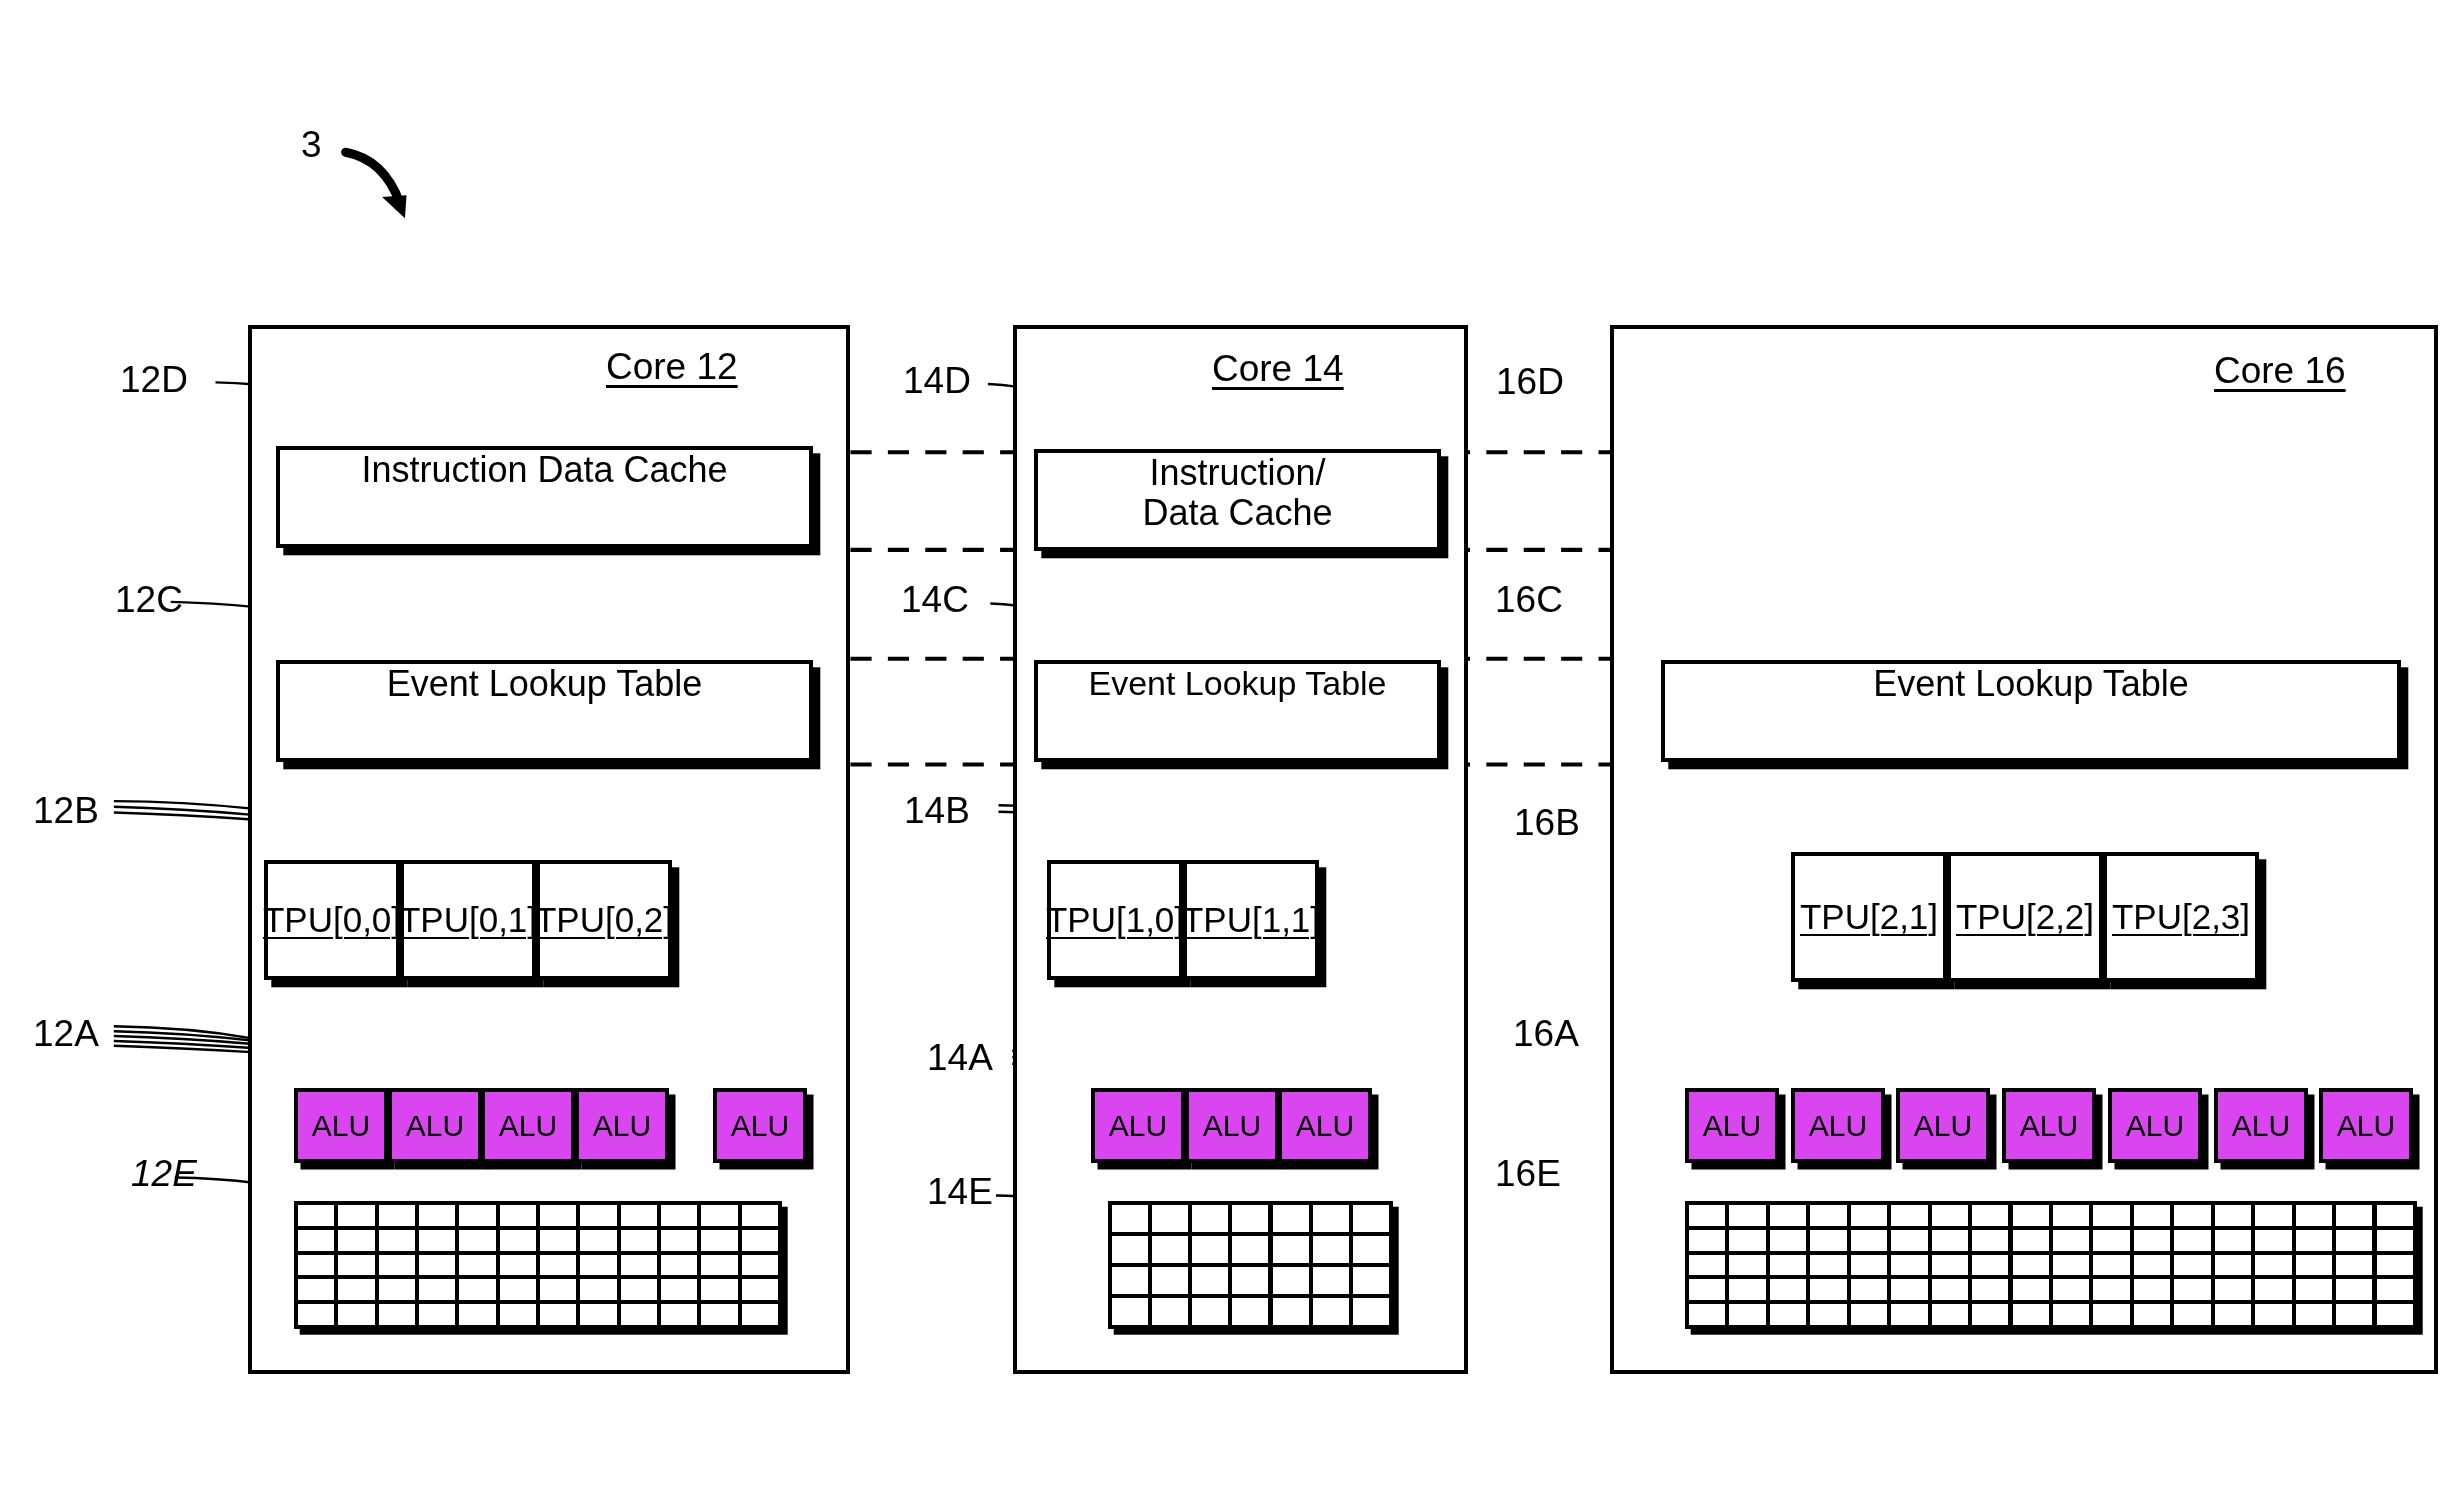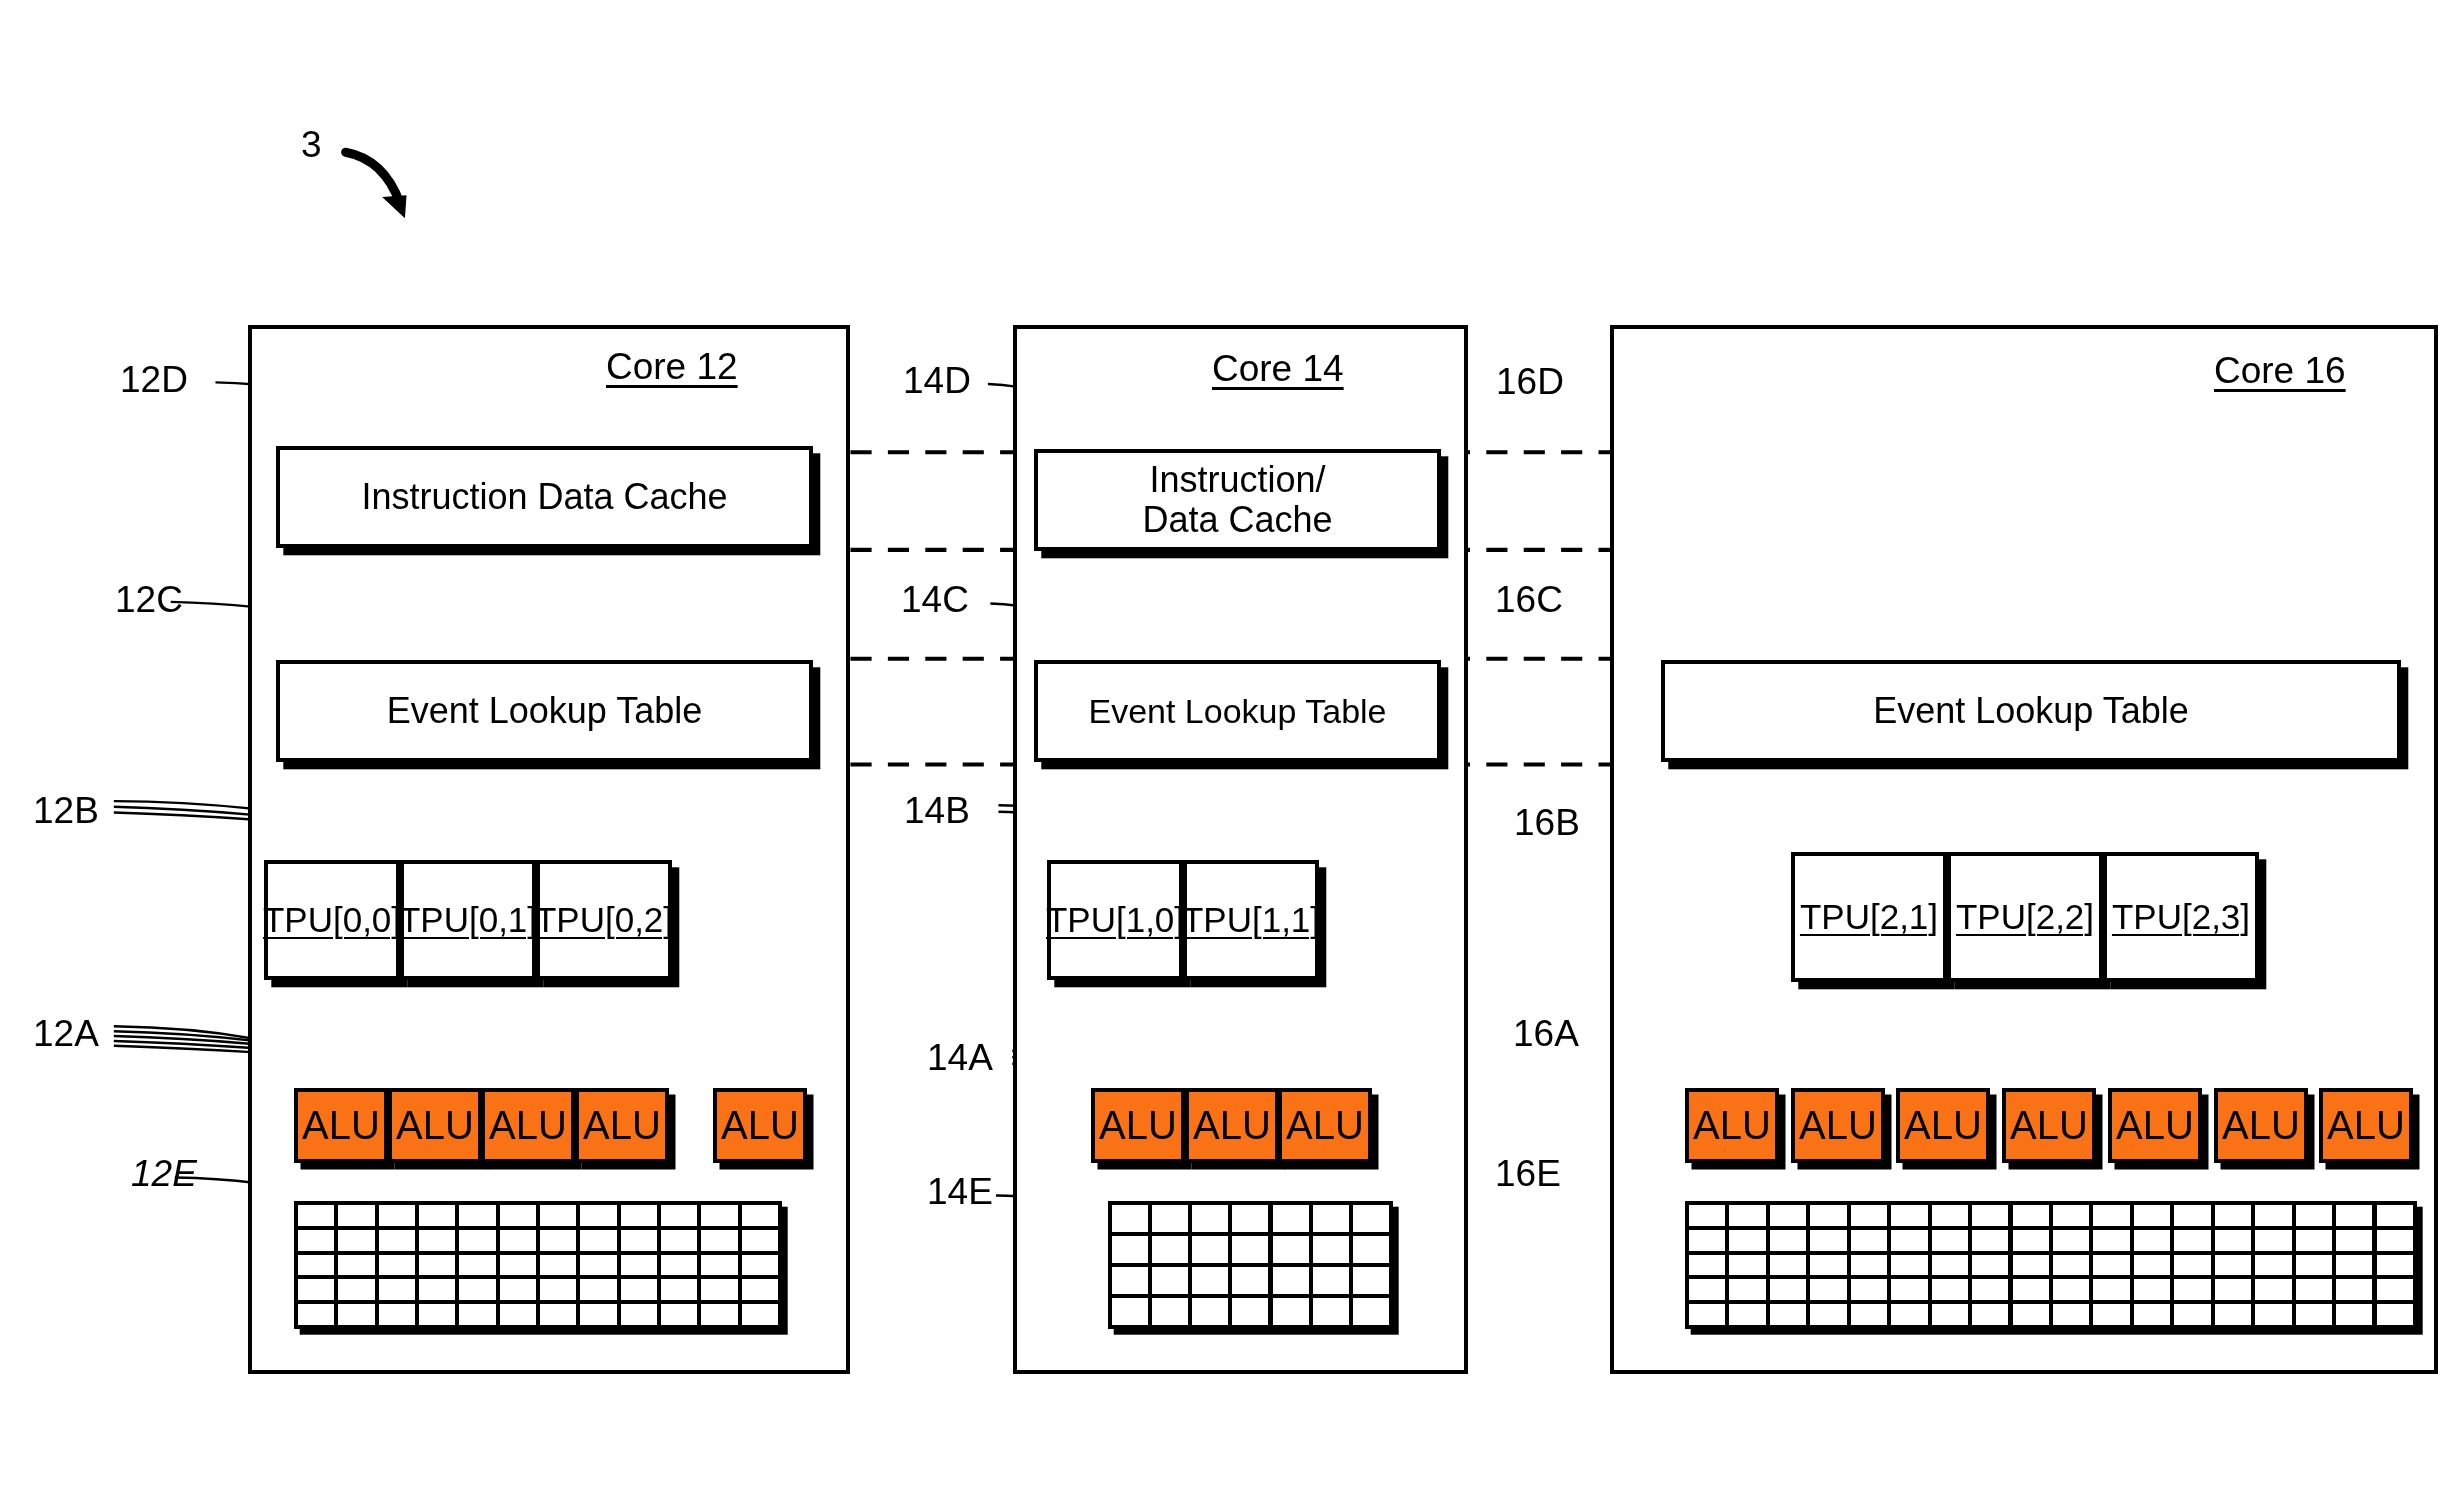--- a/index.html
+++ b/index.html
@@ -60,21 +60,20 @@
     text-decoration-thickness: 3.3px;
   }
 
   
   .block {
     position: absolute;
     border: 4.1px solid #000;
     background: #ffffff;
     box-sizing: border-box;
     display: flex;
-    align-items: center;
     justify-content: center;
     text-align: center;
     font-size: 36px;
     line-height: 1.12;
     box-shadow: 7.3px 7.3px 0 0 #000;
   }
 
   
   .tpu {
     position: absolute;
@@ -90,26 +89,26 @@
   .tpu span {
     text-decoration: underline;
     text-underline-offset: 4.9px;
     text-decoration-thickness: 2.4px;
   }
 
   
   .alu {
     position: absolute;
     border: 4.1px solid #000;
-    background: #f97316;
+    background: #d946ef;
     box-sizing: border-box;
     display: flex;
     align-items: center;
     justify-content: center;
-    font-size: 40px;
+    font-size: 30px;
     box-shadow: 6.5px 6.5px 0 0 #000;
   }
 
   
   .grid {
     position: absolute;
     box-sizing: border-box;
     display: grid;
     border-top: 4.1px solid #000;
     border-left: 4.1px solid #000;

